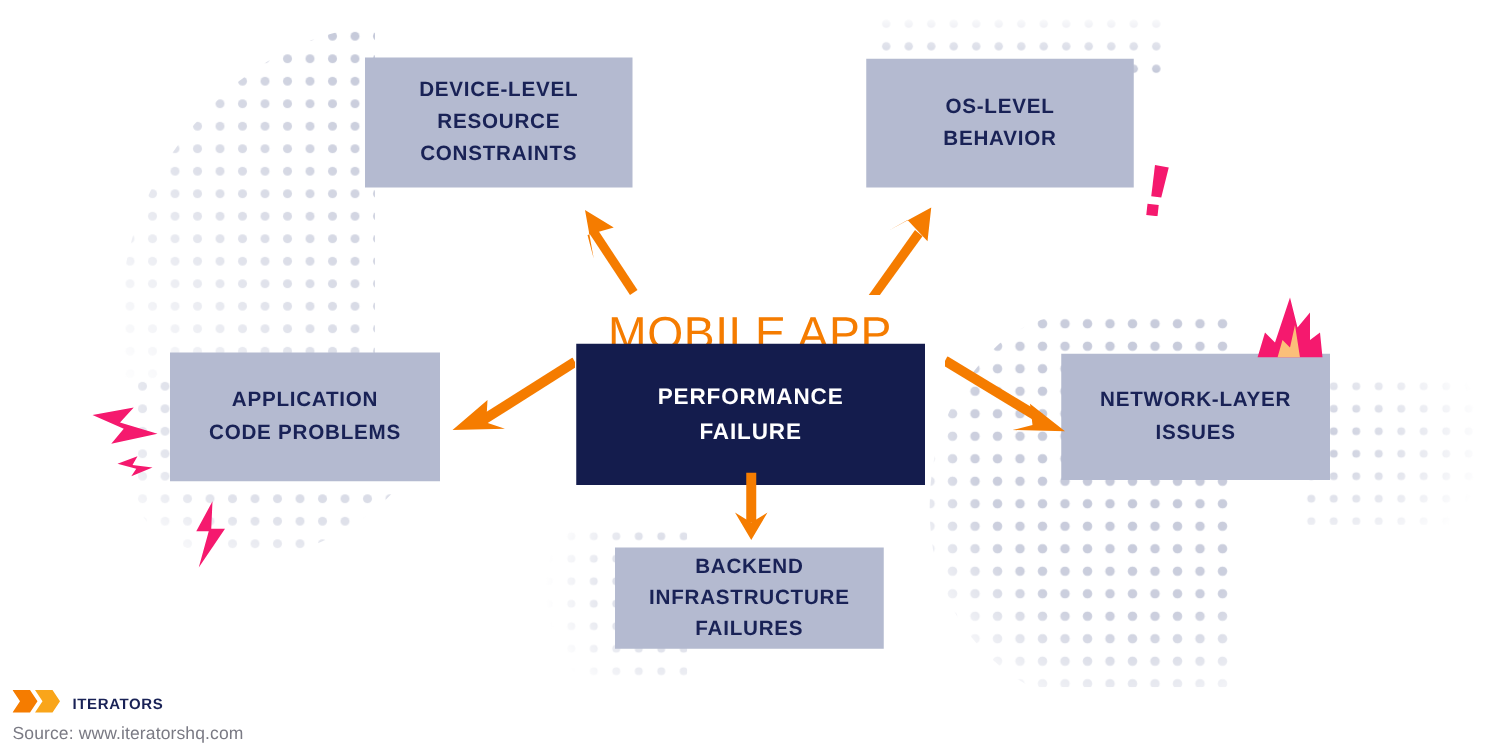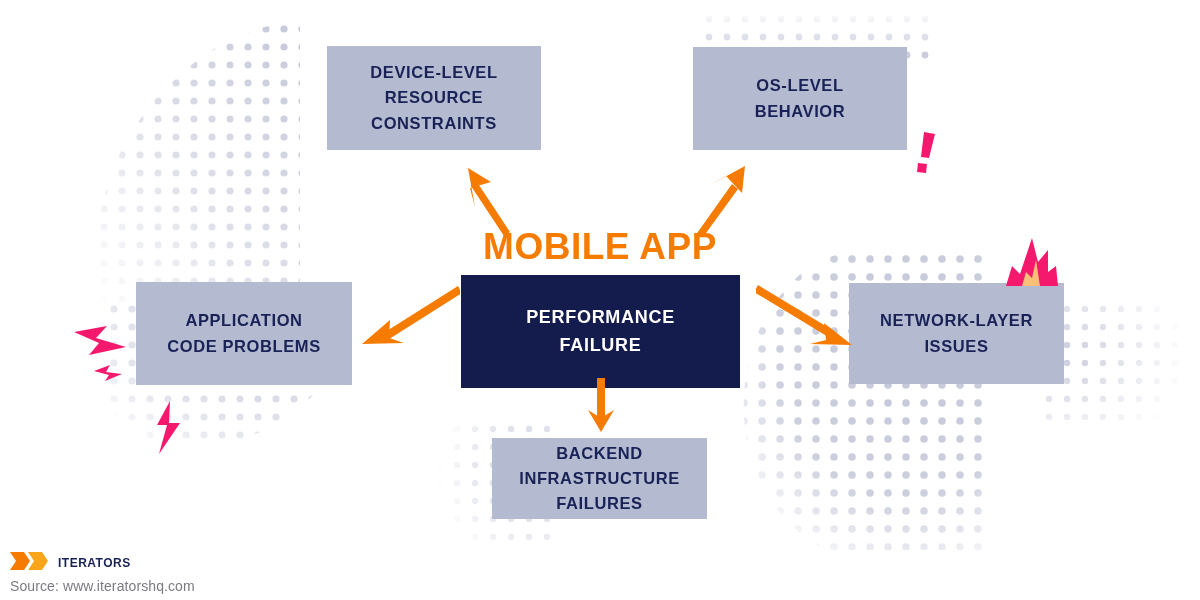--- a/index.html
+++ b/index.html
@@ -44,26 +44,27 @@
     font-weight:bold;
     font-size:18px;
     letter-spacing:0.7px;
     line-height:1.55;
   }
   .center-node .lbl { white-space:pre-line; }
 
   .center-title {
     position:absolute;
     color:#f57c00;
-    font-weight:bold;
+    font-weight:normal;
     font-size:37px;
     letter-spacing:0.5px;
     white-space:nowrap;
     text-align:center;
     width:280px;
+    margin-top:20px;
   }
 
   
   .deco { position:absolute; pointer-events:none; }
 
   
   .footer { position:absolute; left:10px; top:552px; }
   .brand-row { display:flex; align-items:center; gap:8px; height:22px; }
   .brand-name {
     color:#192256;
@@ -208,21 +209,21 @@
         <mask id="maskRE">
             <rect width="150" height="120" fill="url(#fadeRE)"></rect>
           </mask>
       </defs>
       <g mask="url(#maskRE)">
           <rect width="150" height="120" fill="url(#dotRE)"></rect>
         </g>
     </svg>
   </div>
 
-  <div class="node" style="left:292px; top:46px; width:214px; height:104px;margin-left:35px;">
+  <div class="node" style="left:292px; top:46px; width:214px; height:104px;">
     <span class="lbl">DEVICE-LEVEL
 RESOURCE
 CONSTRAINTS</span>
   </div>
 
   <div class="node" style="left:693px; top:47px; width:214px; height:103px;">
     <span class="lbl">OS-LEVEL
 BEHAVIOR</span>
   </div>
 

